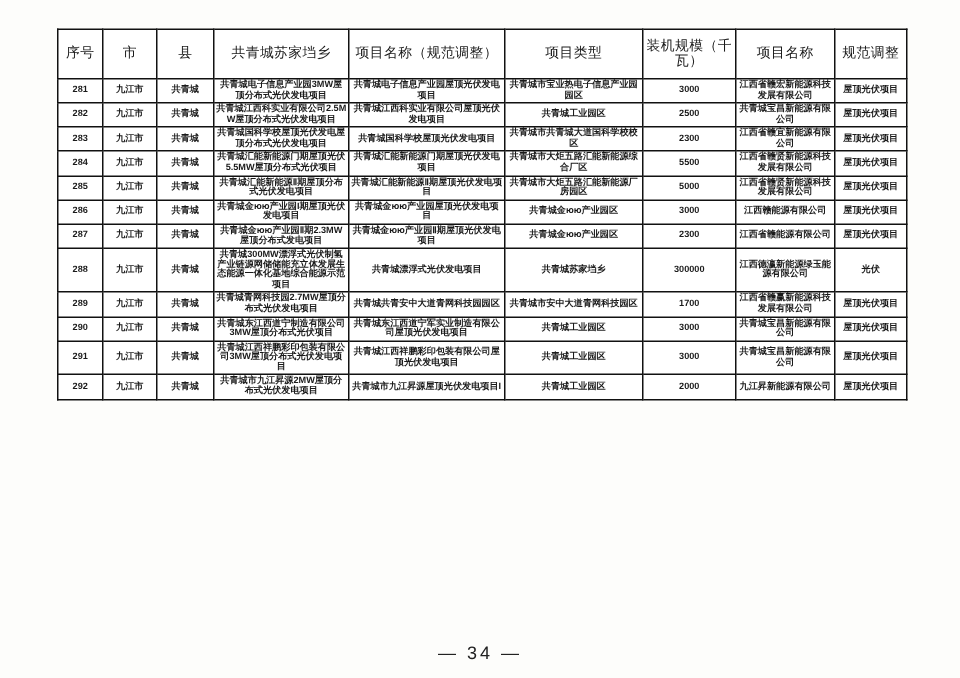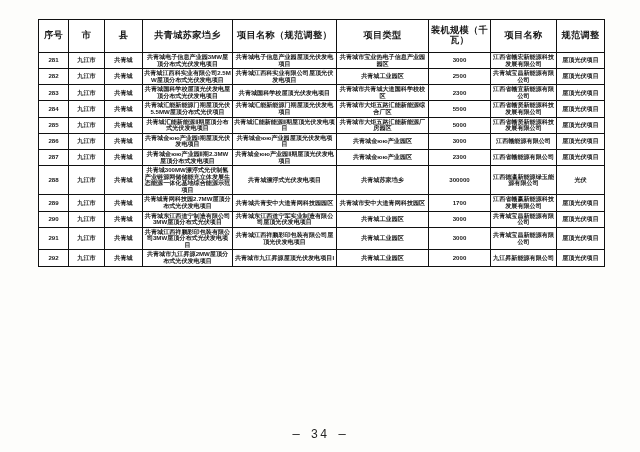--- a/index.html
+++ b/index.html
@@ -37,21 +37,21 @@
   }
   table.reg th, table.reg td {
     border: 1px solid #111111;
     text-align: center;
     vertical-align: middle;
     padding: 1px 1px;
     line-height: 1.08;
     word-break: break-all;
   }
   table.reg thead th {
-    font-weight: bold;
+    font-weight: normal;
     font-size: 9.2px;
     height: 30px;
     letter-spacing: 0.3px;
   }
   table.reg tbody td {
     font-size: 6.1px;
     font-weight: bold;
   }
   td.num {
     font-size: 8px;
@@ -80,21 +80,20 @@
   .col-type { width: 48px; }
   .footer {
     position: absolute;
     left: 0;
     bottom: 10px;
     width: 640px;
     text-align: center;
     font-size: 12px;
     letter-spacing: 2px;
     color: #222;
-    font-family: Liberation Mono, monospace;
   }
 </style>
 </head>
 <body>
 
 <div class="page">
   <div class="table-wrap">
     <table class="reg">
       <colgroup>
         <col class="col-num">

